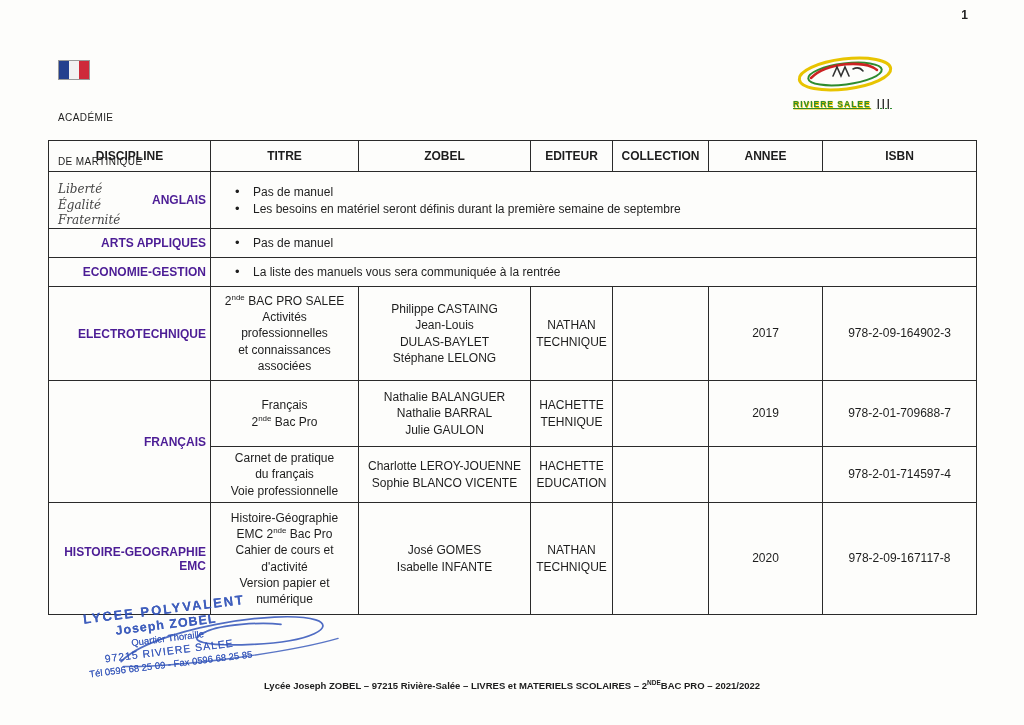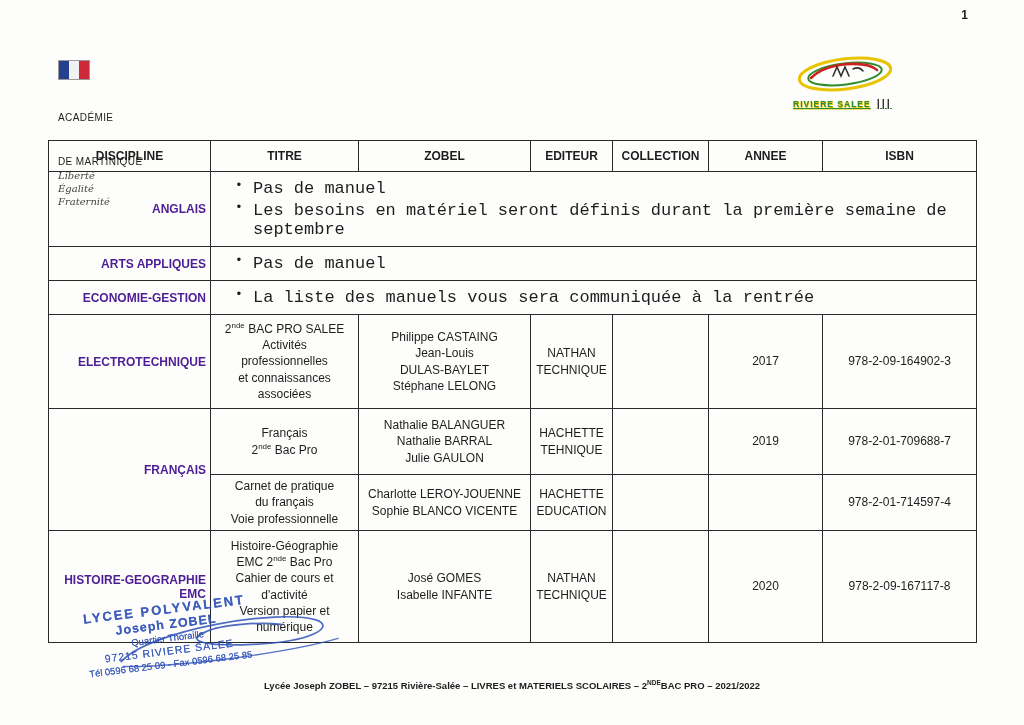--- a/index.html
+++ b/index.html
@@ -7,40 +7,40 @@
   .page{position:relative;width:1024px;height:725px;background:#fdfdfb;color:#1e1e1e;overflow:hidden;}
 
   .page-number{position:absolute;top:8px;right:56px;font-size:12px;font-weight:bold;color:#222;}
 
   
   .academy{position:absolute;left:58px;top:60px;line-height:1.15;}
   .flag{width:30px;height:18px;margin-bottom:2px;display:block;
         background:linear-gradient(to right,#24408e 33%,#f2f2f2 33% 66%,#ce2939 66%);
         border:0.5px solid #999;}
   .acad-name{font-size:10px;font-weight:normal;letter-spacing:0.4px;color:#222;margin-top:32px;}
-  .motto{font-family:"DejaVu Serif",serif;font-style:italic;font-size:10px;color:#444;margin-top:2px;line-height:1.3;}
+  .motto{font-family:"DejaVu Serif",serif;font-style:italic;font-size:12px;color:#444;margin-top:15px;line-height:1.3;}
 
   
   .doc-title{position:absolute;left:200px;width:600px;top:66px;text-align:center;color:#252525;}
   .doc-title .t1{font-size:13.5px;font-weight:bold;letter-spacing:0.3px;}
   .doc-title .t2{font-size:13.5px;font-weight:bold;margin-top:6px;}
   sup.small{font-size:8px;}
 
   
   .rs-logo{position:absolute;left:793px;top:50px;width:110px;height:60px;}
   .rs-caption{position:absolute;left:793px;top:97px;width:120px;font-size:8.5px;font-weight:bold;
               color:#2e8b2e;letter-spacing:1px;text-shadow:0 0 1px #e8c400, 0.5px 0.5px 0 #e8c400;text-decoration:underline;}
   .rs-marks{color:#333;font-weight:bold;font-size:11px;text-shadow:none;margin-left:6px;letter-spacing:2px;}
 
   
   table.manuals{position:absolute;left:48px;top:140px;width:928px;border-collapse:collapse;table-layout:fixed;}
   table.manuals th,table.manuals td{border:1px solid #2a2a2a;}
   table.manuals th{font-size:12px;font-weight:bold;text-align:center;height:28px;color:#1d1d1d;}
   td.disc{font-weight:bold;font-size:12px;padding:2px 4px 2px 8px;vertical-align:middle;white-space:pre-line;text-align:right;color:#4c1d95;}
-  td.notes{padding:4px 6px 4px 14px;vertical-align:middle;font-size:17px;font-family:Liberation Mono, monospace;}
+  td.notes{padding:4px 6px 4px 14px;vertical-align:middle;font-size:12px;}
   .bullet{position:relative;padding-left:28px;margin:3px 0;}
   .bullet::before{content:"•";position:absolute;left:10px;top:-1px;font-size:13px;}
   td.c{text-align:center;vertical-align:middle;font-size:12px;white-space:pre-line;line-height:1.35;padding:2px;color:#1d1d1d;}
 
   
   .stamp{position:absolute;left:48px;top:616px;width:232px;transform:rotate(-7deg);transform-origin:top left;
          color:#3052b8;text-align:center;opacity:0.92;text-shadow:0 0 0.5px #3052b8;}
   .stamp .s1{font-size:13px;font-weight:bold;letter-spacing:2px;}
   .stamp .s2{font-size:12.5px;font-weight:bold;letter-spacing:1px;margin-top:1px;}
   .stamp .s3{font-size:9.5px;margin-top:1px;}

